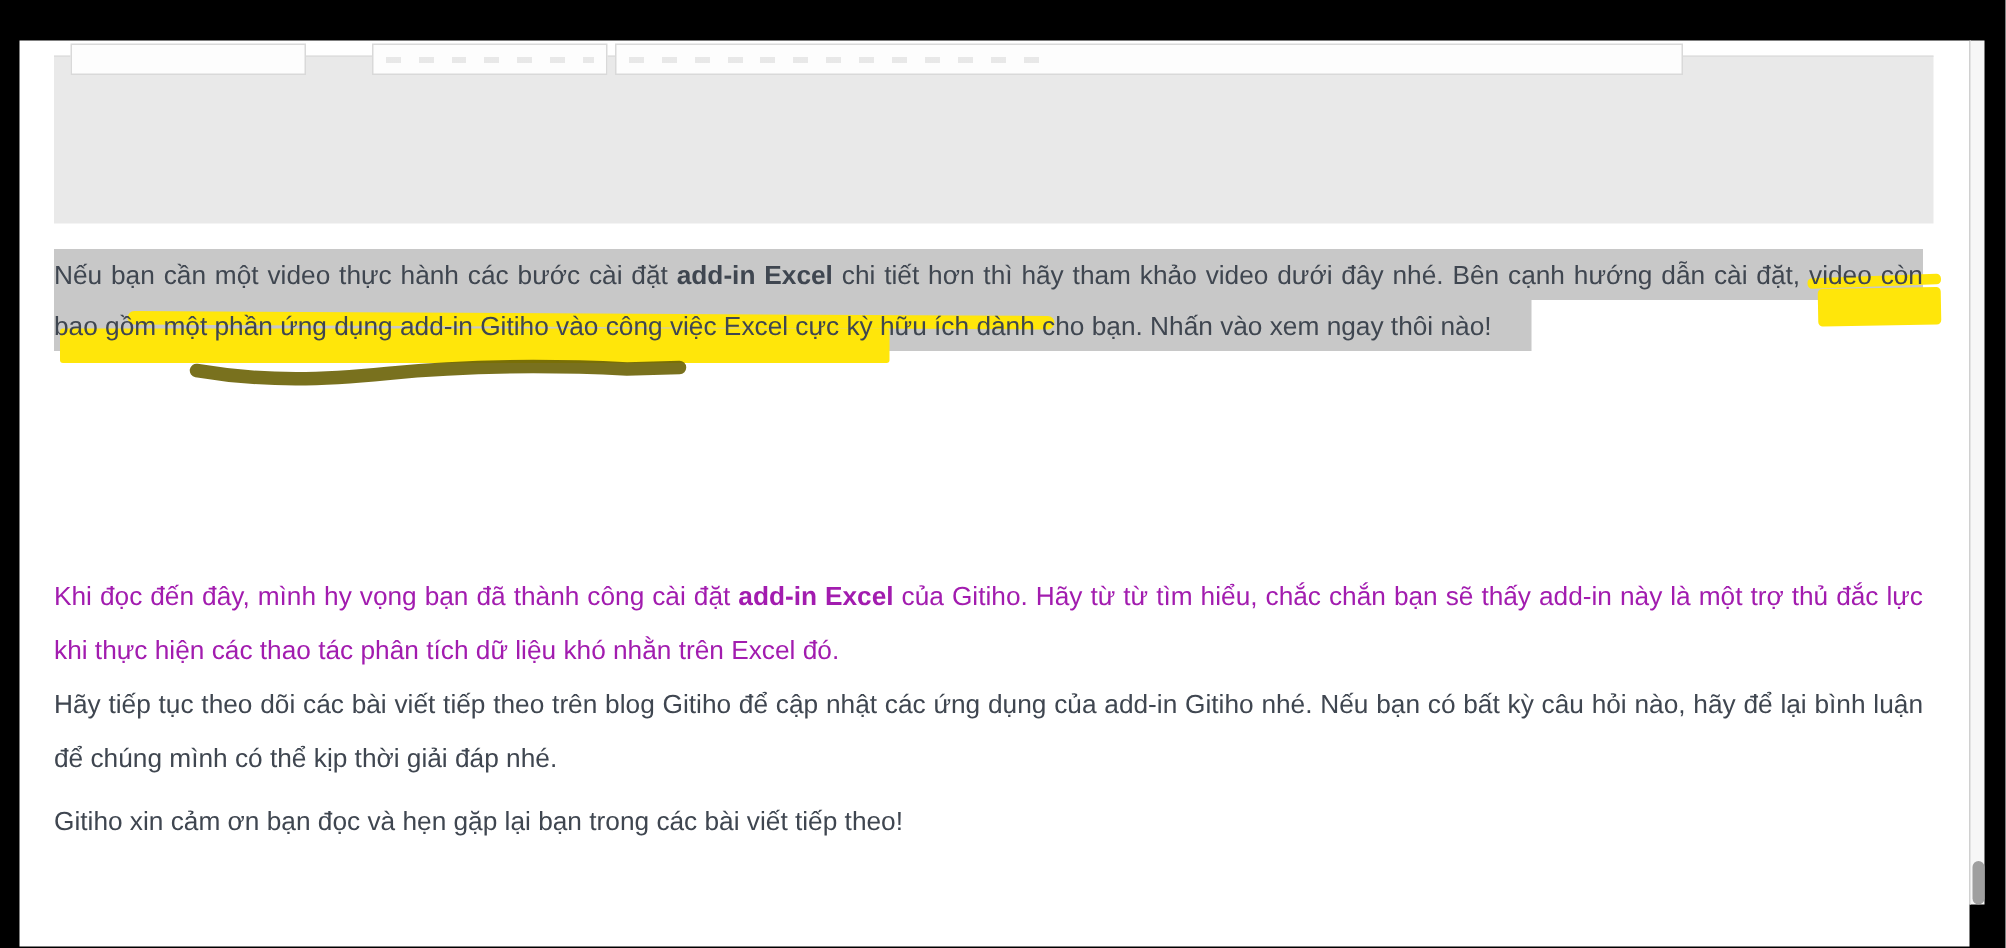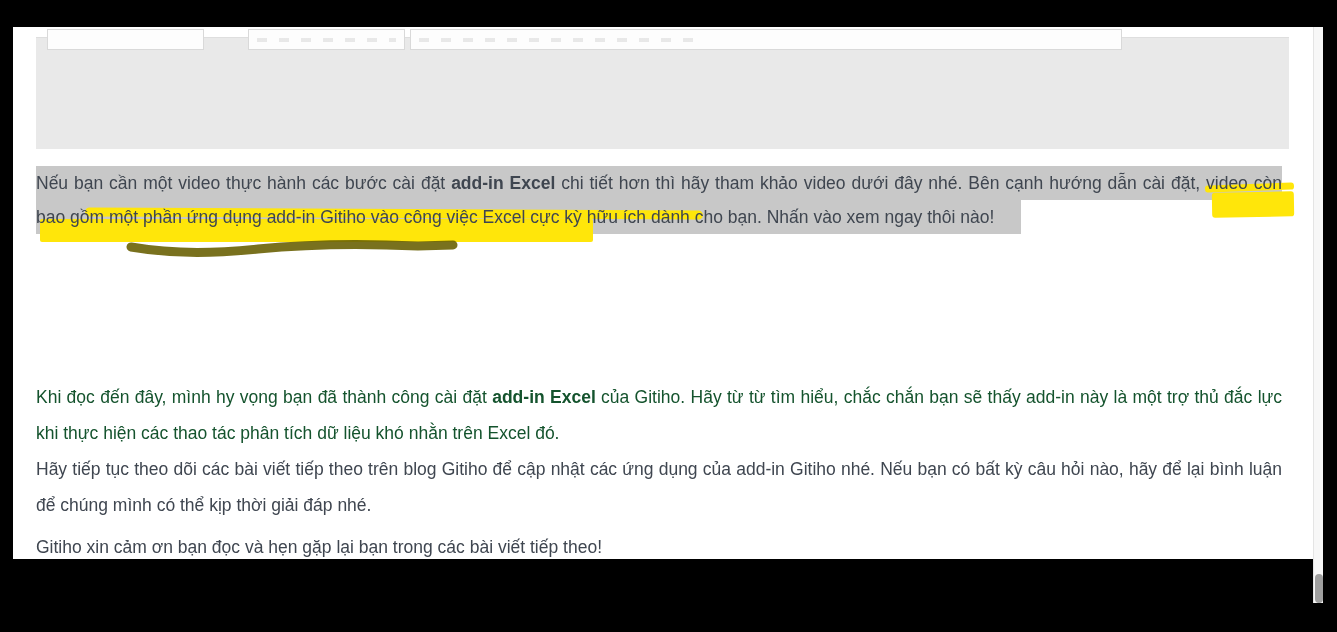--- a/index.html
+++ b/index.html
@@ -4,21 +4,21 @@
 <style>
   html, body { margin:0; padding:0; overflow:hidden; }
   body {
     width:1337px; height:632px;
     background:#000000;
     position:relative;
     font-family:"Liberation Sans", sans-serif;
   }
   .page {
     position:absolute; left:13px; top:27px;
-    width:1300px; height:532px;
+    width:1300px; height:604px;
     background:#ffffff;
   }
   
   .image-region {
     position:absolute; left:23px; top:10px;
     width:1253px; height:111px;
     background:#e9e9e9;
     border-top:1px solid #dedede;
   }
   .imgbox {
@@ -99,21 +99,21 @@
   <div class="mark right-blob" style="background: rgb(255, 230, 10);"></div>
   <div class="mark under-line" style="background: rgb(255, 230, 10);"></div>
   <div class="mark band" style="background: rgb(255, 230, 10);"></div>
   <svg class="swoosh" width="340" height="20" viewBox="0 0 340 20">
     <path d="M8 8 C 55 16, 95 14, 135 10 C 185 5, 235 4, 295 7 L 330 6" fill="none" stroke="#6a6206" stroke-width="9" stroke-linecap="round" opacity="0.9"></path>
   </svg>
 
   <p class="para" id="sel-para" style="color: rgb(63, 70, 80);"><span data-seg-bold="false">Nếu bạn cần một video thực hành các bước cài đặt </span><span data-seg-bold="true">add-in Excel</span><span data-seg-bold="false"> chi tiết hơn thì hãy tham khảo video dưới đây nhé. Bên cạnh hướng dẫn cài đặt, video còn bao gồm một phần ứng dụng add-in Gitiho vào công việc Excel cực kỳ hữu ích dành cho bạn. Nhấn vào xem ngay thôi nào!</span></p>
 
 
-  <p class="para body" id="para-1" style="color: #14532d;"><span data-seg-bold="false">Khi đọc đến đây, mình hy vọng bạn đã thành công cài đặt </span><span data-seg-bold="true">add-in Excel</span><span data-seg-bold="false"> của Gitiho. Hãy từ từ tìm hiểu, chắc chắn bạn sẽ thấy add-in này là một trợ thủ đắc lực khi thực hiện các thao tác phân tích dữ liệu khó nhằn trên Excel đó.</span></p>
+  <p class="para body" id="para-1" style="color: #a21caf;"><span data-seg-bold="false">Khi đọc đến đây, mình hy vọng bạn đã thành công cài đặt </span><span data-seg-bold="true">add-in Excel</span><span data-seg-bold="false"> của Gitiho. Hãy từ từ tìm hiểu, chắc chắn bạn sẽ thấy add-in này là một trợ thủ đắc lực khi thực hiện các thao tác phân tích dữ liệu khó nhằn trên Excel đó.</span></p>
   <p class="para body" id="para-3" style="color: rgb(63, 70, 80);"><span data-seg-bold="false">Gitiho xin cảm ơn bạn đọc và hẹn gặp lại bạn trong các bài viết tiếp theo!</span></p>
   <p class="para body" id="para-2" style="color: rgb(63, 70, 80);"><span data-seg-bold="false">Hãy tiếp tục theo dõi các bài viết tiếp theo trên blog Gitiho để cập nhật các ứng dụng của add-in Gitiho nhé. Nếu bạn có bất kỳ câu hỏi nào, hãy để lại bình luận để chúng mình có thể kịp thời giải đáp nhé.</span></p>
 
 </div>
 
 <div class="scroll-track">
   <div class="scroll-thumb"></div>
 </div>
 
 </body></html>

